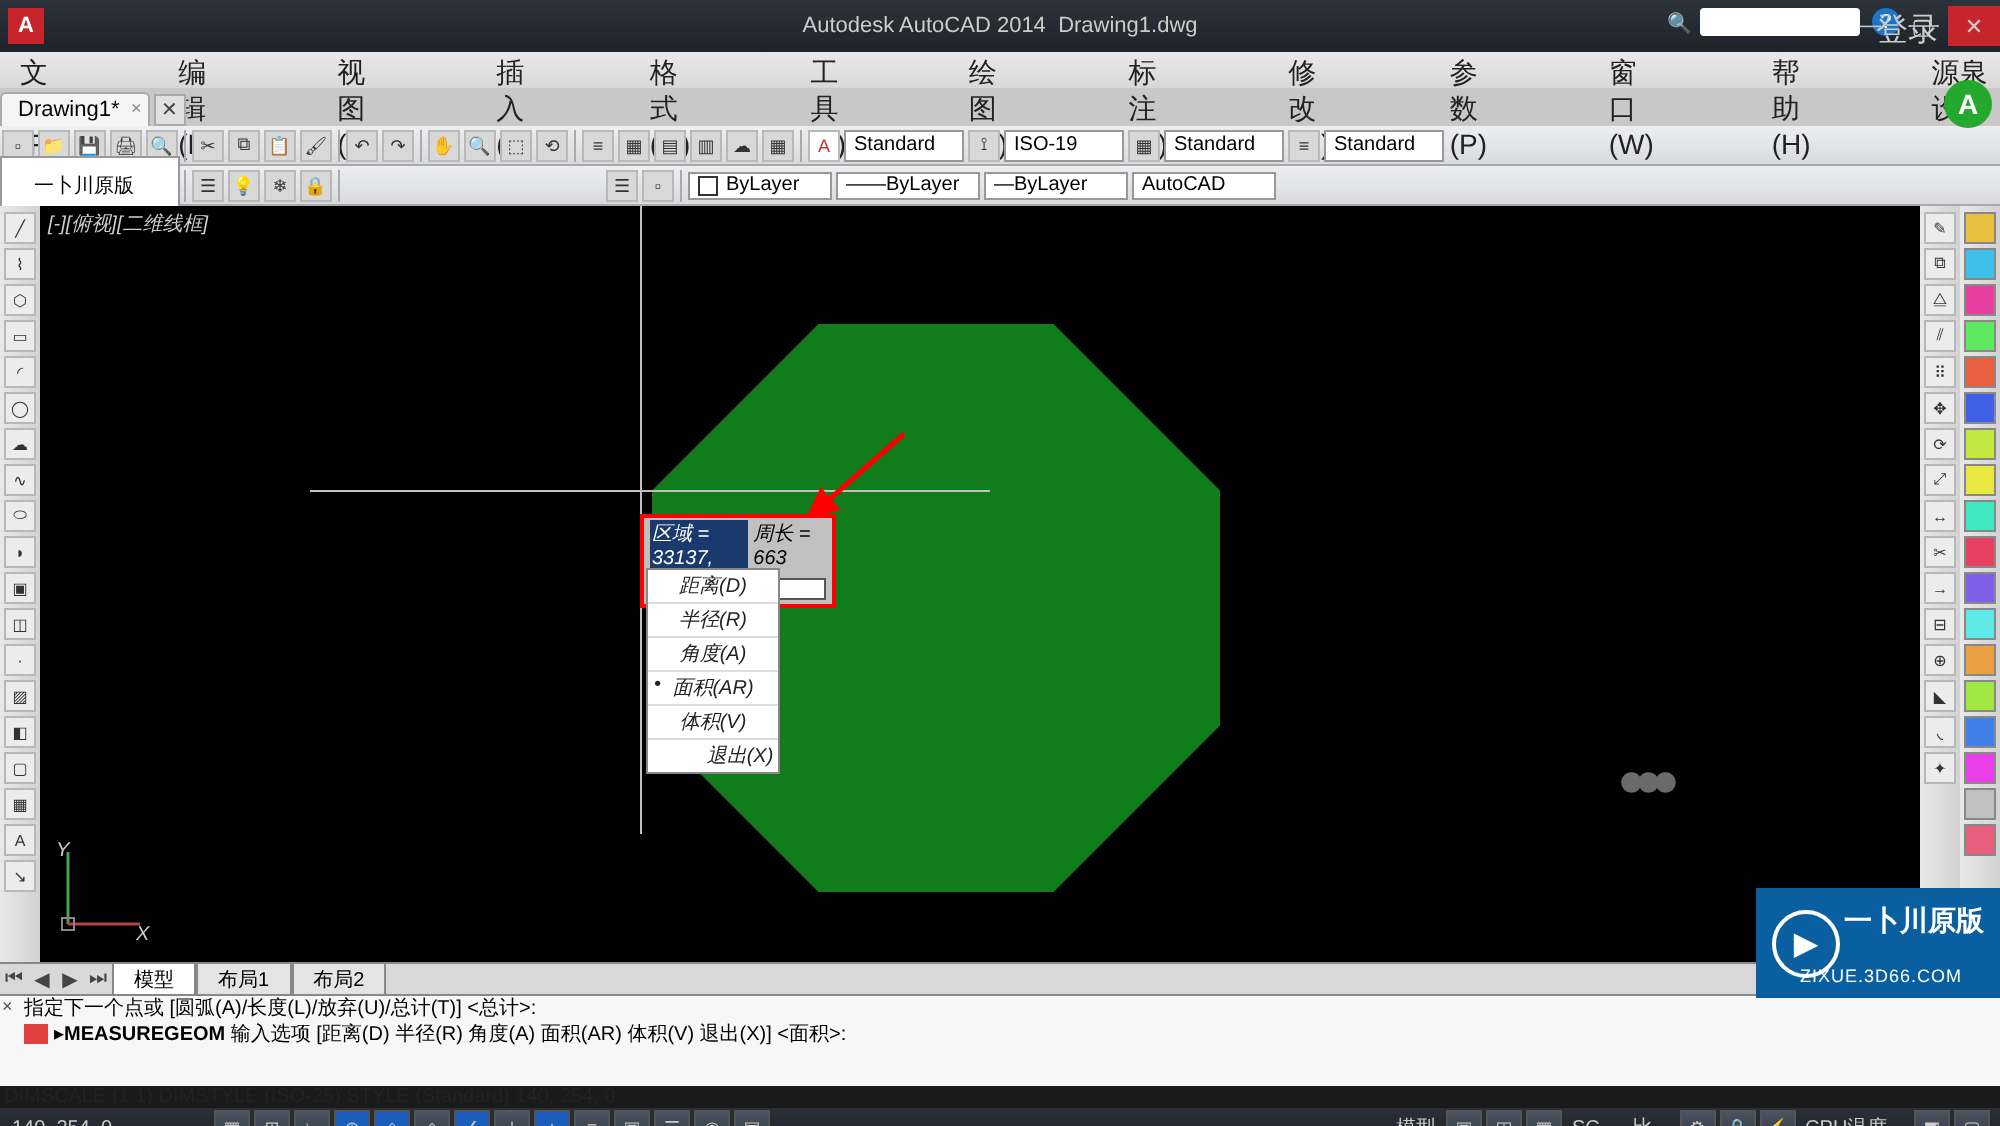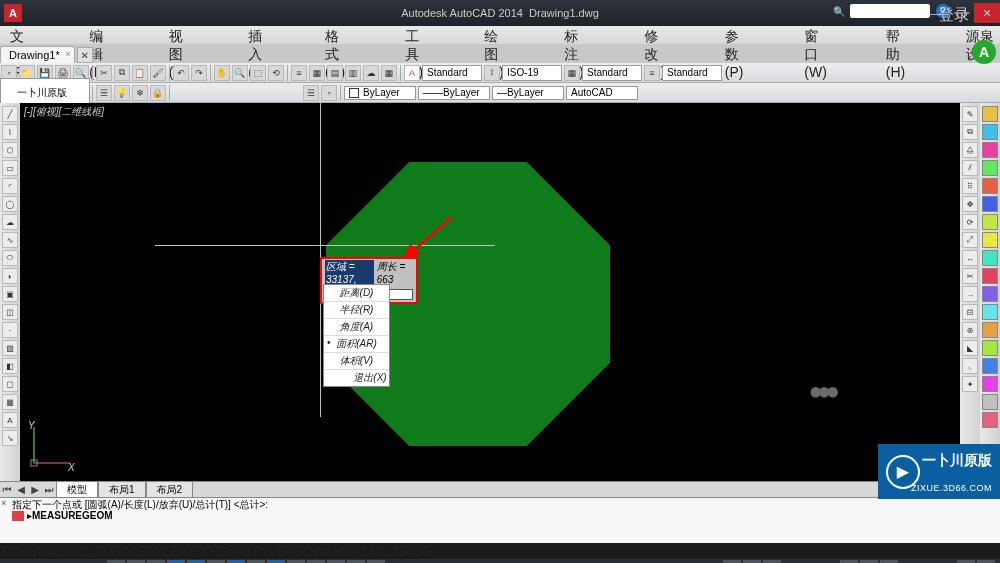--- a/index.html
+++ b/index.html
@@ -75,36 +75,36 @@
 .lt-tab.inactive{background:#e4e4e4;}
 
 
 .cmd { height:46px; background:#f7f7f7; font-size:10px; border-top:1px solid #888; color:#000; padding:1px 2px; position:relative;}
 .cmd .x { position:absolute; left:1px; top:0; font-size:9px; color:#555;}
 .cmd-line { line-height:11px; padding-left:10px;}
 .cmd-hl { background:#ff0000; color:#fff; padding:0 1px;}
 .cmd-arrow { color:#ff0000; font-weight:bold;}
 .cmd-input { display:flex; align-items:center; padding-left:10px;}
 .cmd-ico { width:12px; height:10px; background:#e04040; margin-right:3px;}
-.cmd-status { font-size:14px; color:#222; padding-left:2px;}
+.cmd-status { font-size:10px; color:#222; padding-left:2px;}
 
 
 .status { height:20px; background:linear-gradient(#2a2f38,#1d2127); display:flex; align-items:center; font-size:10px; color:#ccc; position:relative;}
 .coords { padding:0 50px 0 6px;}
 .sb-btns { display:flex;}
 .sb-btn { width:18px; height:18px; margin:0 1px; background:linear-gradient(#4a5360,#2e343e); border:1px solid #555; display:flex; align-items:center; justify-content:center; font-size:9px;}
 .sb-btn.on { background:#1b5fbd;}
 .sb-right { position:absolute; right:4px; display:flex; align-items:center;}
 .sb-txt { margin:0 4px;}
 
 
 .brand { position:absolute; right:0; bottom:64px; width:122px; height:55px; background:#0a5fa0; display:flex; align-items:center; justify-content:center; flex-direction:column; color:#fff;}
 .brand-play { width:34px; height:34px; border:2px solid #fff; border-radius:50%; display:flex; align-items:center; justify-content:center; position:absolute; left:8px;}
 .brand-txt { font-size:14px; font-weight:bold; position:absolute; right:8px; top:8px;}
-.brand-url { font-size:9px; position:absolute; right:8px; bottom:6px; letter-spacing:0.5px;}
+.brand-url { font-size:9px; position:absolute; right:19px; bottom:6px; letter-spacing:0.5px;}
 .batt { position:absolute; right:126px; bottom:76px; color:#6a6a6a; font-size:24px; letter-spacing:-6px;}
 
 .big-a { position:absolute; right:4px; top:40px; width:24px; height:24px; background:#24a82d; border-radius:50%; color:#fff; display:flex; align-items:center; justify-content:center; font-size:14px; font-weight:bold;}
 .help-q { position:absolute; right:50px; top:4px; width:14px; height:14px; background:#1e74c8; color:#fff; border-radius:50%; font-size:10px; display:flex; align-items:center; justify-content:center;}
 .search-box { position:absolute; right:70px; top:4px; width:80px; height:14px; background:#fff; border-radius:2px;}
 .search-ic { position:absolute; right:154px; top:6px; color:#888; font-size:10px;}
 .login { position:absolute; right:30px; top:5px; font-size:16px; color:#ccc;}
 </style>
 </head>
 <body>
@@ -325,21 +325,21 @@
   <div class="lt-nav">▶</div>
   <div class="lt-nav">⏭</div>
   <div class="lt-tab">模型</div>
   <div class="lt-tab inactive">布局1</div>
   <div class="lt-tab inactive">布局2</div>
 </div>
 
 <div class="cmd">
   <span class="x">×</span>
   <div class="cmd-line">指定下一个点或 [圆弧(A)/长度(L)/放弃(U)/总计(T)] &lt;总计&gt;:</div>
-  <div class="cmd-input"><div class="cmd-ico"></div>▸ <b>MEASUREGEOM</b>&nbsp;</div>
+  <div class="cmd-input"><div class="cmd-ico"></div>▸ <b>MEASUREGEOM</b>&nbsp;<span>输入选项 [距离(D) 半径(R) 角度(A) 面积(AR) 体积(V) 退出(X)] &lt;面积&gt;:</span></div>
 </div>
 <div class="cmd-status">DIMSCALE (1:1) DIMSTYLE (ISO-25) STYLE (Standard)   140, 254,  0</div>
 
 <div class="status">
   <div class="coords">140, 254, 0</div>
   <div class="sb-btns">
     <div class="sb-btn">▦</div>
     <div class="sb-btn">⊞</div>
     <div class="sb-btn">∟</div>
     <div class="sb-btn on">⊕</div>

